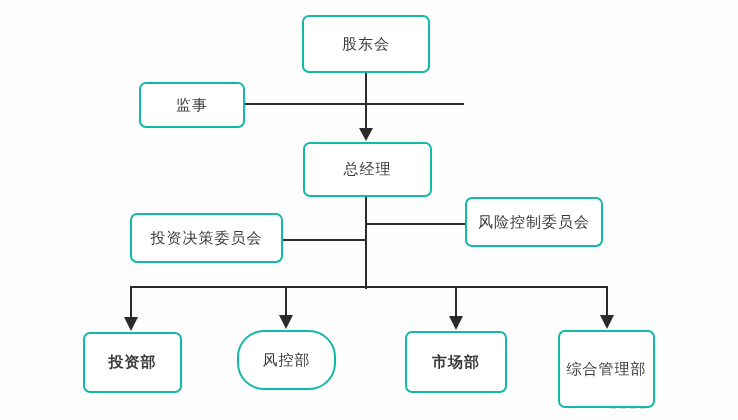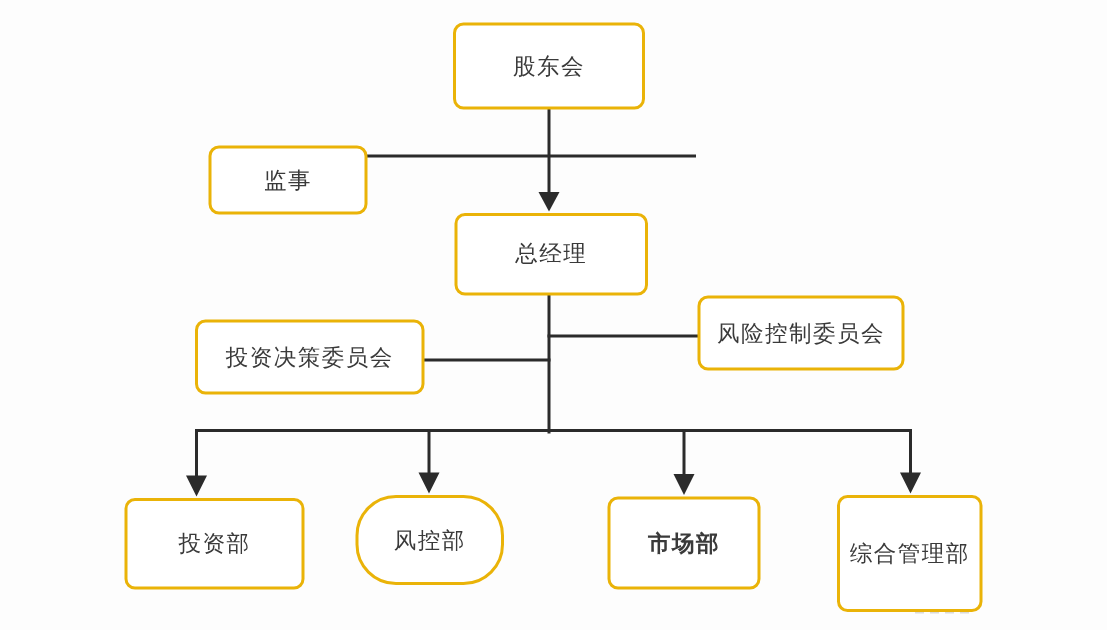--- a/index.html
+++ b/index.html
@@ -14,38 +14,38 @@
   .wires {
     position: absolute;
     left: 0; top: 0;
     width: 738px; height: 420px;
     pointer-events: none;
   }
   .node {
     position: absolute;
     box-sizing: border-box;
     background: #ffffff;
-    border: 2px solid #eab308;
+    border: 2px solid #14b8a6;
     border-radius: 7px;
     display: flex;
     align-items: center;
     justify-content: center;
     font-size: 15px;
     letter-spacing: 1px;
     color: #3a3a3a;
     z-index: 2;
   }
   
   .n-shareholders            { left: 302px; top:  15px; width: 128px; height: 58px; }
-  .n-supervisor              { left: 139px; top:  97px; width: 106px; height: 46px; text-align: center; }
+  .n-supervisor              { left: 139px; top:  82px; width: 106px; height: 46px; text-align: center; }
   .n-executive-director      { left: 463px; top:  82px; width: 107px; height: 45px; }
   .n-general-manager         { left: 303px; top: 142px; width: 129px; height: 55px; }
   .n-investment-committee    { left: 130px; top: 213px; width: 153px; height: 50px; }
   .n-risk-committee          { left: 465px; top: 197px; width: 138px; height: 50px; }
-  .n-investment-dept         { left:  83px; top: 332px; width:  120px; height: 61px; }
+  .n-investment-dept         { left:  83px; top: 332px; width:  99px; height: 61px; font-weight: bold; }
   .n-risk-dept               { left: 237px; top: 330px; width:  99px; height: 60px; border-radius: 27px; }
   .n-marketing-dept          { left: 405px; top: 331px; width: 102px; height: 62px; font-weight: bold; }
   .n-general-mgmt-dept       { left: 558px; top: 330px; width:  97px; height: 78px; }
   .artifact {
     position: absolute;
     left: 610px; top: 407px;
     width: 36px; height: 0;
     border-top: 2px dashed #dadada;
     z-index: 1;
   }

